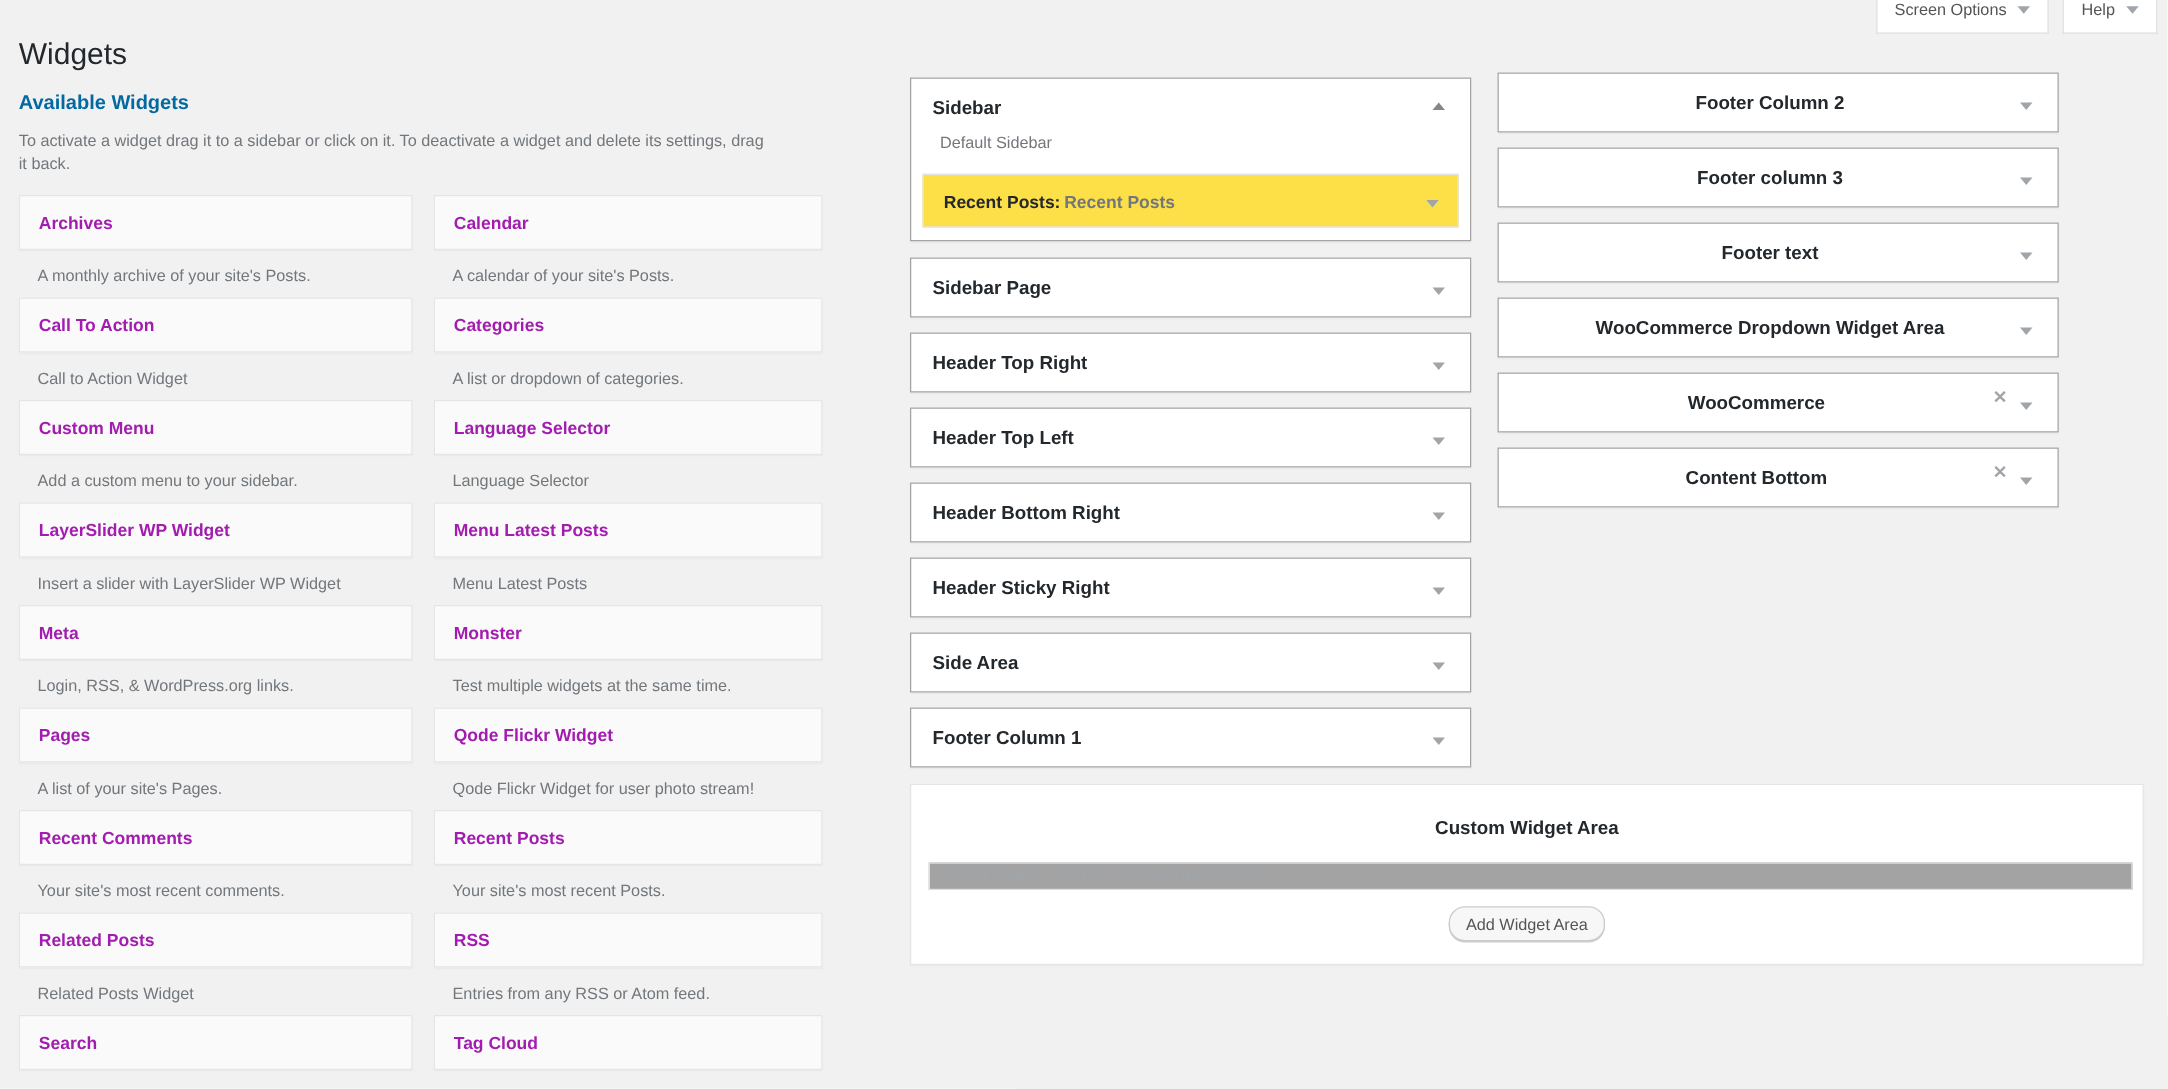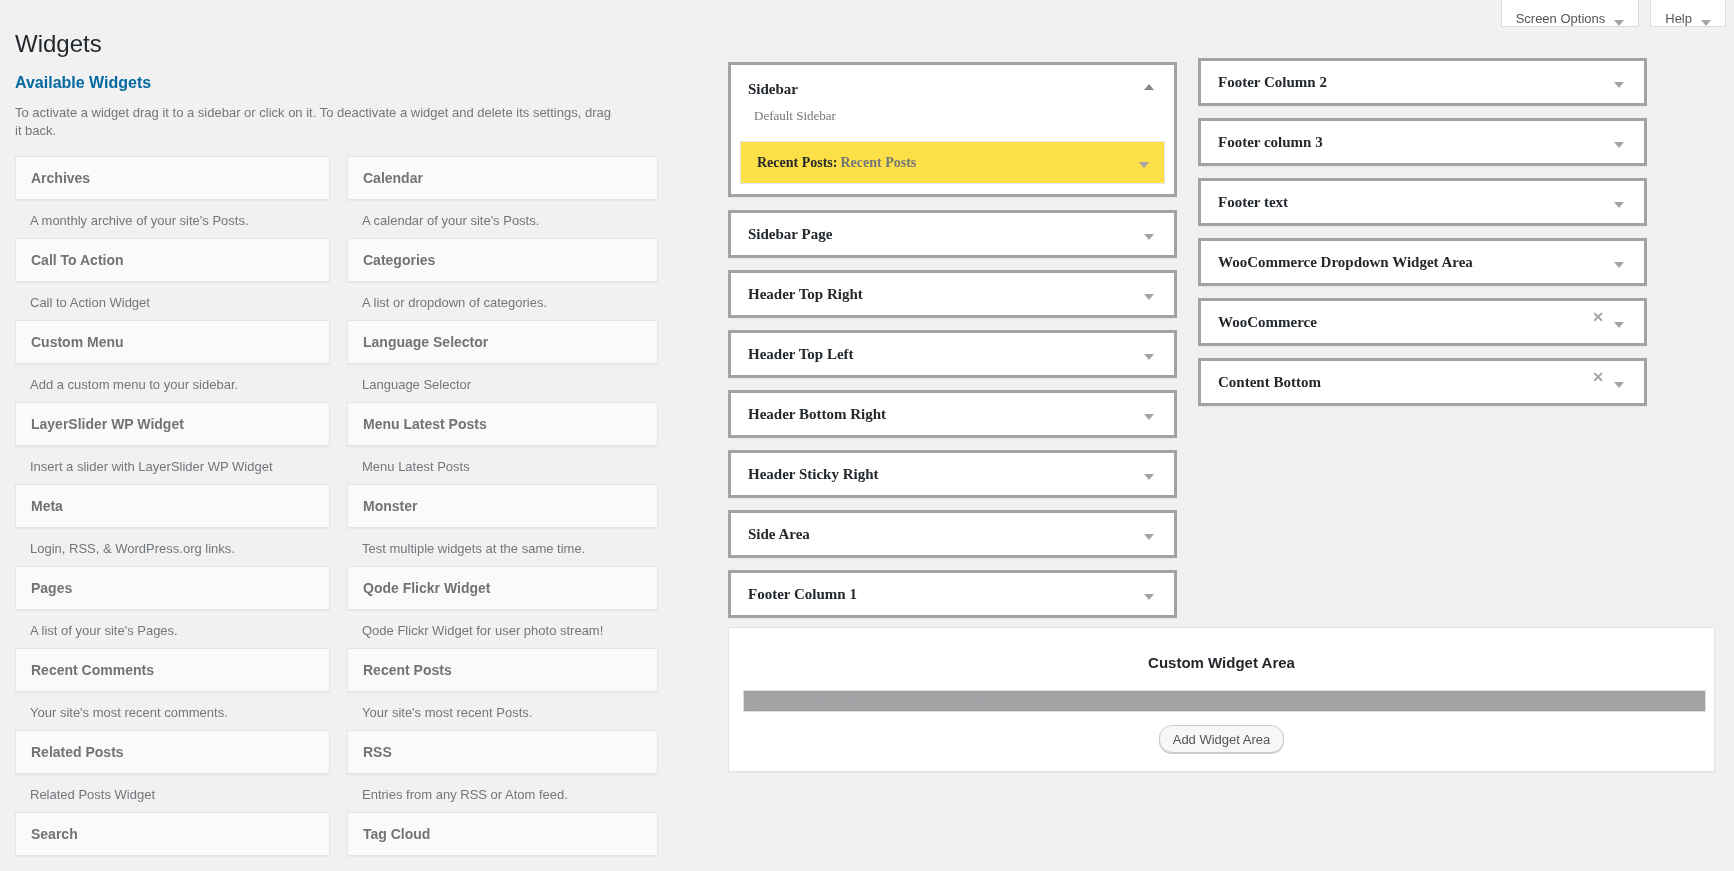--- a/index.html
+++ b/index.html
@@ -5,46 +5,46 @@
   html,body{margin:0;padding:0;}
   .page{
     position:relative;width:1734px;height:871px;overflow:hidden;
     background:#f1f1f1;color:#444;
     font-family:"Liberation Sans",sans-serif;font-size:13px;
   }
   
   .topbar{position:absolute;top:0;right:8px;display:flex;gap:11px;z-index:5;}
   .meta-btn{
     height:27px;background:#fff;border:1px solid #ddd;border-top:none;
-    display:flex;align-items:flex-end;gap:9px;padding:0 14px;
+    display:flex;align-items:flex-start;gap:9px;padding:0 14px;
     font-size:13px;color:#555;cursor:pointer;box-sizing:border-box;
   }
   
   .h1-title{position:absolute;left:15px;top:31px;margin:0;font-size:24px;line-height:26px;font-weight:400;color:#23282d;}
   .left-head{position:absolute;left:15px;top:74px;width:630px;}
   .left-head h3{margin:0;font-size:16px;line-height:18px;font-weight:700;color:#0369a1;}
   .intro{margin:12px 0 0;width:606px;font-size:13px;line-height:18px;color:#72777c;}
   
   .wgrid{
     position:absolute;left:15px;top:156px;width:645px;
     display:grid;grid-template-columns:315px 311px;column-gap:17px;row-gap:9px;
   }
   .wbox{
     height:42px;background:#fafafa;border:1px solid #e5e5e5;
     box-shadow:0 1px 1px rgba(0,0,0,.04);
     display:flex;align-items:center;padding:0 15px;cursor:move;
   }
-  .wtitle{font-size:14px;font-weight:700;color:#737373;}
+  .wtitle{font-size:14px;font-weight:700;color:#a21caf;}
   .wdesc{margin:12px 0 0 15px;font-size:13px;line-height:17px;color:#72777c;}
   
   .midcol{position:absolute;left:728px;top:62px;width:449px;}
-  .rightcol{position:absolute;left:1198px;top:58px;width:449px;}
+  .rightcol{position:absolute;left:1198px;top:58px;width:449px;text-align:center;}
   .panel{
-    position:relative;background:#fff;border:3px solid #a3a3a3;
-    box-shadow:0 1px 1px rgba(0,0,0,.04);margin-bottom:12px;box-sizing:border-box;font-family:Liberation Serif, serif;
+    position:relative;background:#fff;border:1px solid #a3a3a3;
+    box-shadow:0 1px 1px rgba(0,0,0,.04);margin-bottom:12px;box-sizing:border-box;
   }
   .panel.collapsed{height:48px;display:flex;align-items:center;padding:0 20px 0 17px;cursor:pointer;}
   .ptitle{flex:1;font-size:15px;font-weight:700;color:#23282d;}
   .caret{width:0;height:0;border:5px solid transparent;flex:none;}
   .caret.down{border-top:6px solid #a0a5aa;border-bottom:none;margin-top:5px;}
   .caret.up{border-bottom:6px solid #82878c;border-top:none;margin-bottom:5px;}
   .x-icon{color:#a0a5aa;font-weight:700;font-size:14px;margin-right:10px;position:relative;top:-5px;cursor:pointer;}
   
   .panel.expanded{margin-bottom:13px;padding-bottom:10px;}
   .exp-head{display:flex;align-items:center;padding:16px 20px 0 17px;cursor:pointer;}

